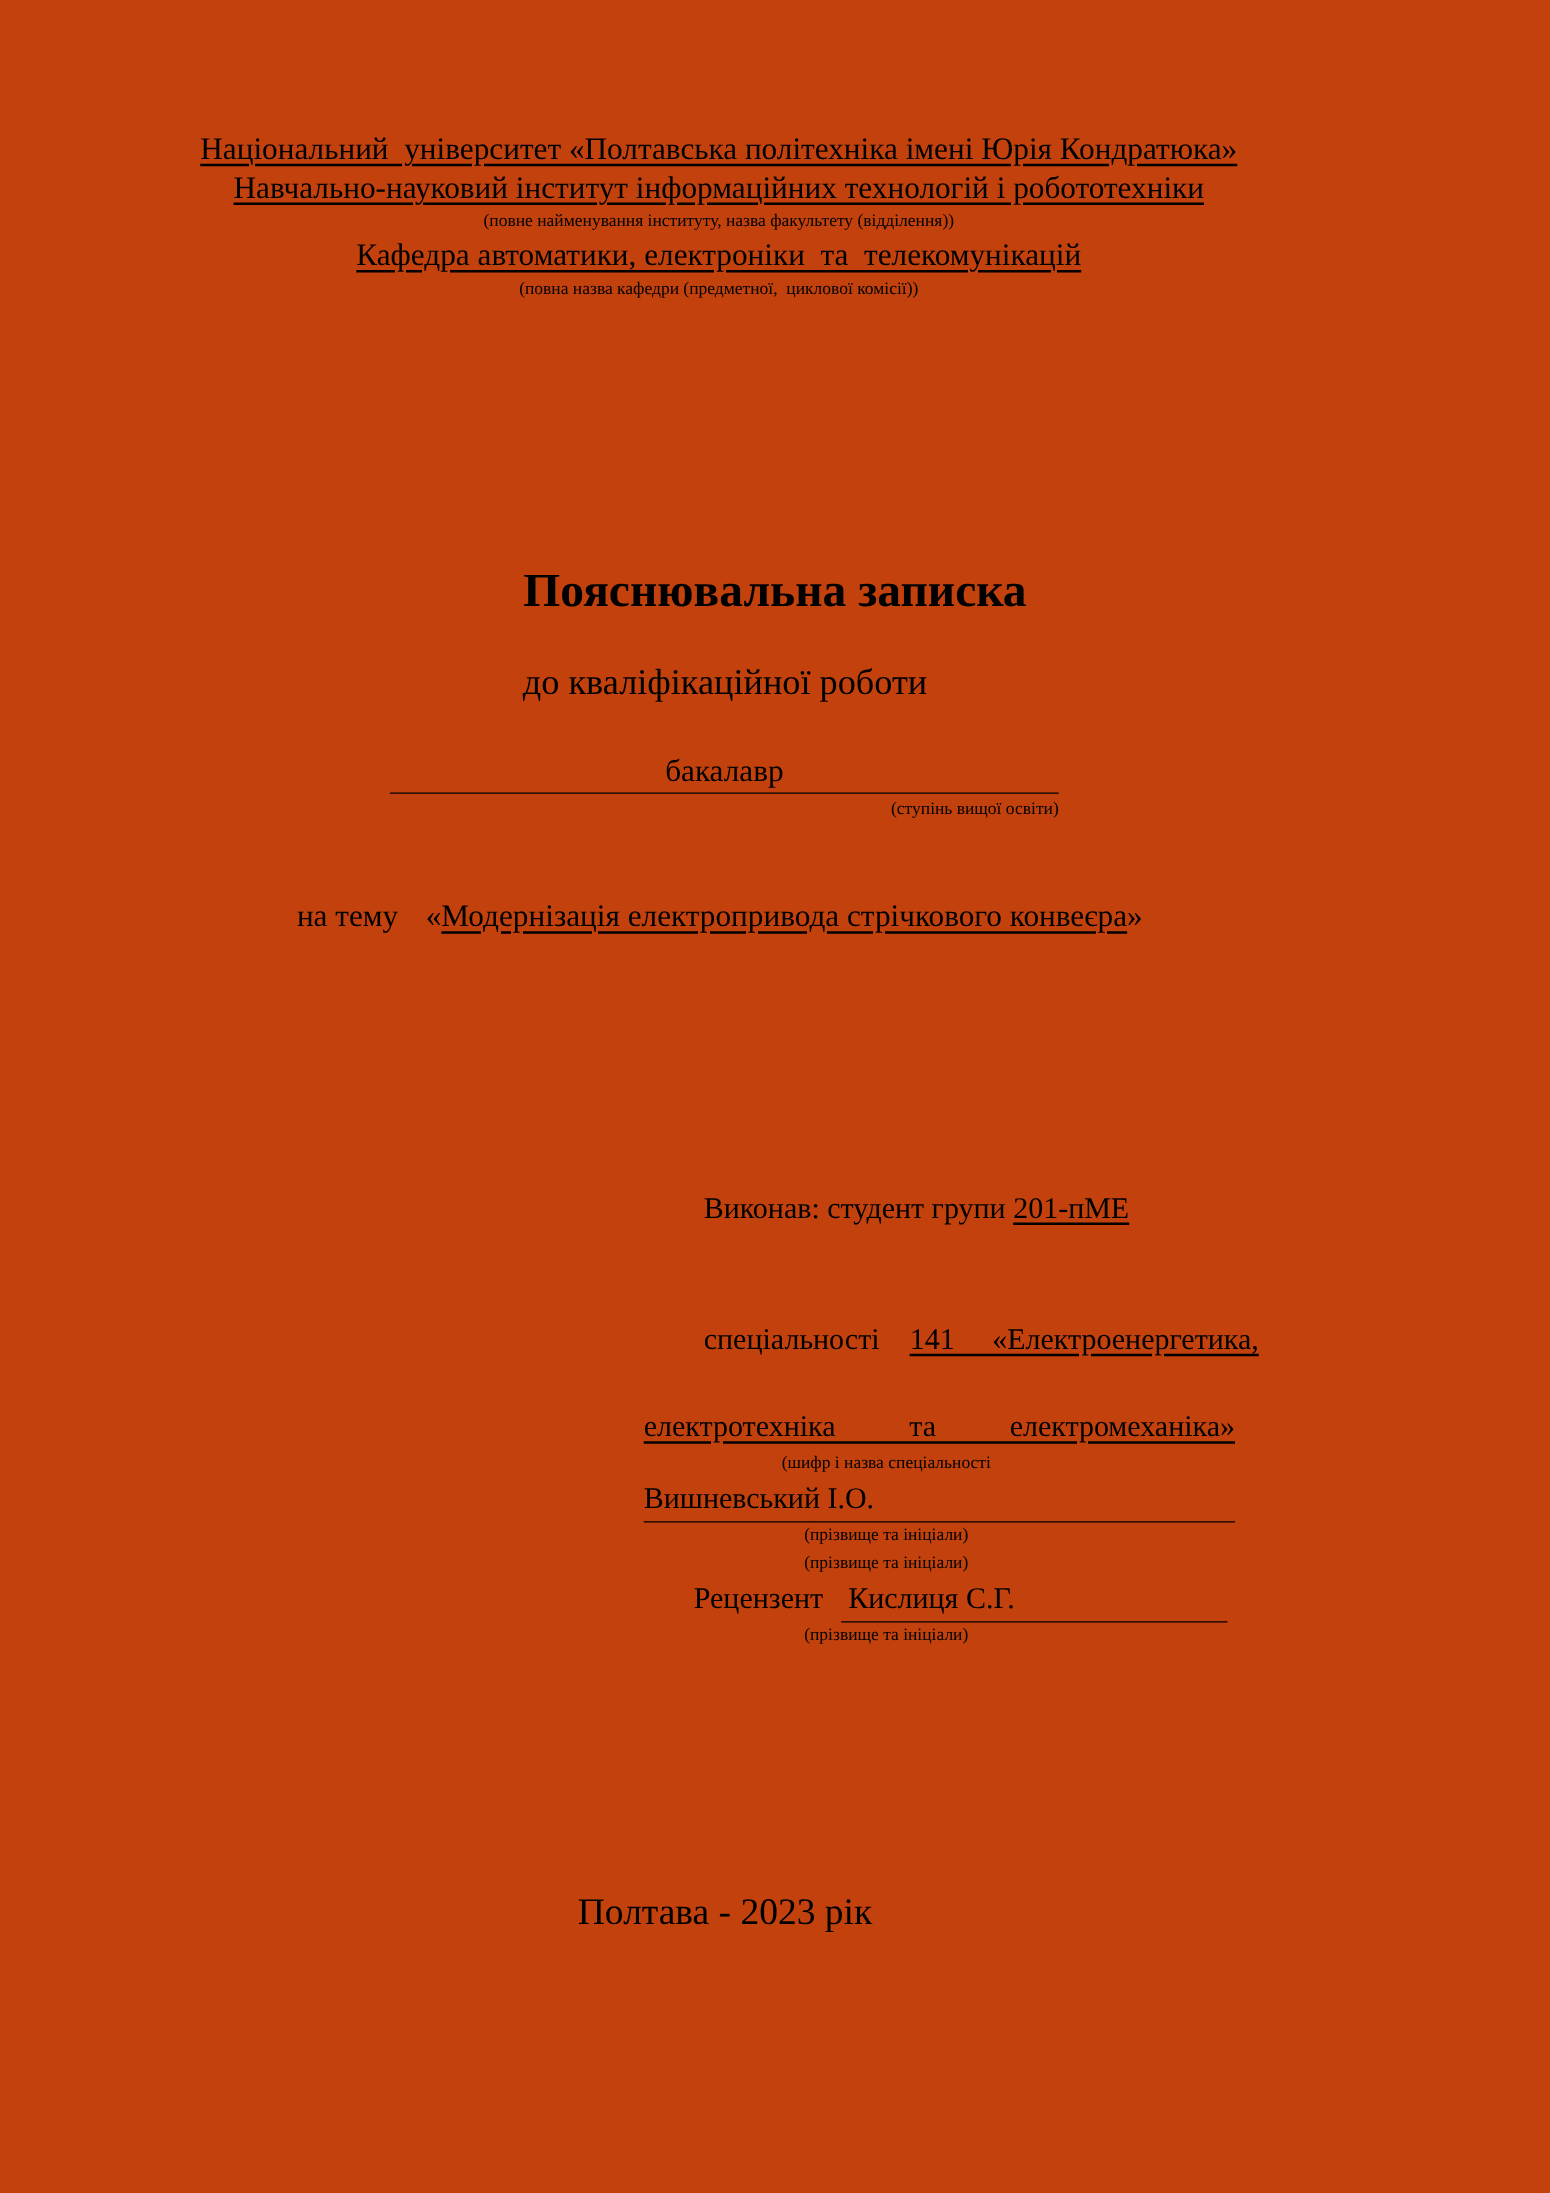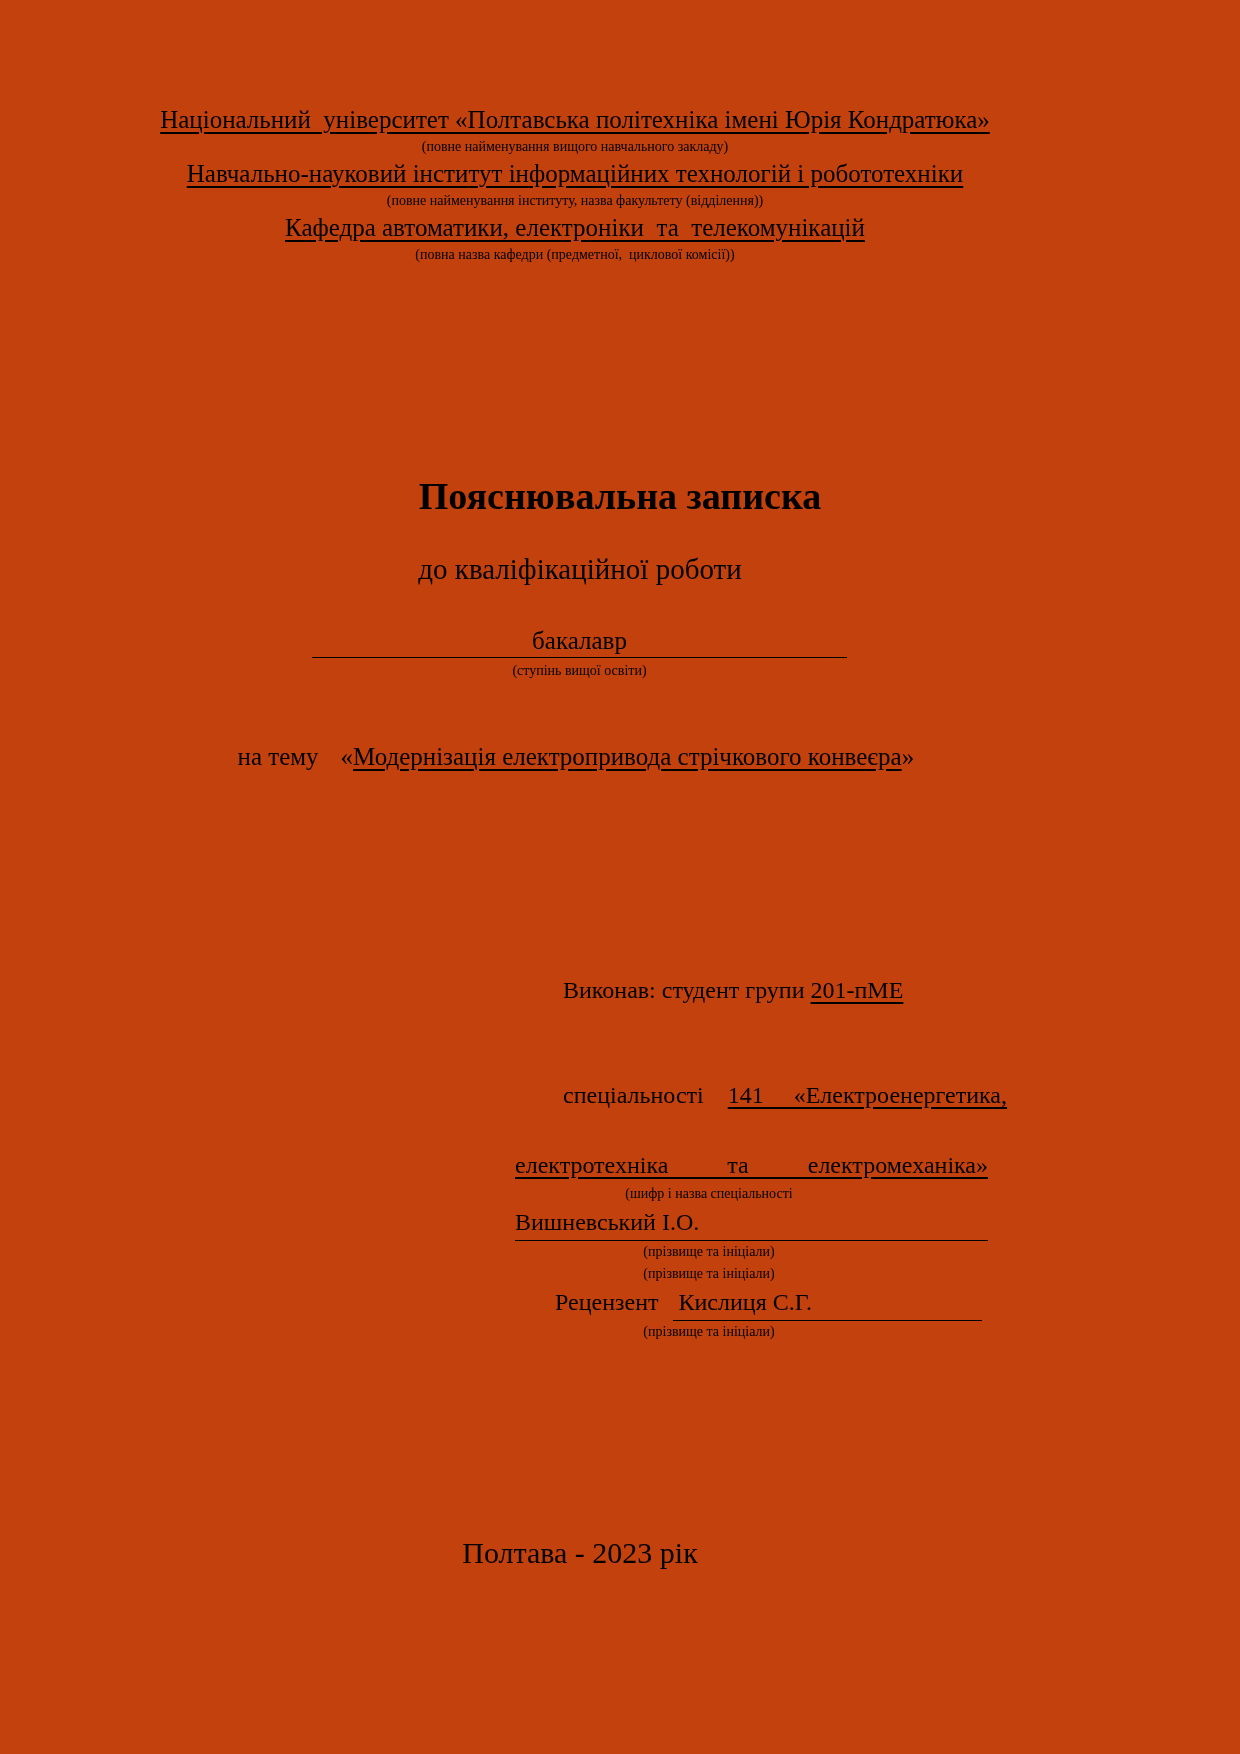--- a/index.html
+++ b/index.html
@@ -45,21 +45,21 @@
     width: 535px;
     border-bottom: 1.5px solid #000;
     text-align: center;
     font-size: 25px;
     line-height: 31px;
     padding-bottom: 1px;
   }
   .degree-note {
     margin-left: 312px;
     width: 535px;
-    text-align: center;
+    text-align: right;
     font-size: 14px;
     line-height: 21px;
     margin-top: 2px;
   }
   .topic-line {
     margin-top: 26px;
     margin-left: 200px;
     font-size: 25px;
     line-height: 33px;
     white-space: pre;
@@ -107,21 +107,20 @@
     line-height: 32px;
   }
 </style>
 </head>
 <body>
 
 <div class="page">
 
   <header class="head">
     <div class="h-line u">Національний  університет «Полтавська політехніка імені Юрія Кондратюка»</div>
-    <div class="h-note">(повне найменування вищого навчального закладу)</div>
     <div class="h-line u">Навчально-науковий інститут інформаційних технологій і робототехніки</div>
     <div class="h-note">(повне найменування інституту, назва факультету (відділення))</div>
     <div class="h-line u">Кафедра автоматики, електроніки  та  телекомунікацій</div>
     <div class="h-note">(повна назва кафедри (предметної,  циклової комісії))</div>
   </header>
 
   <main>
     <h1 class="title">Пояснювальна записка</h1>
 
     <div class="subtitle">до кваліфікаційної роботи</div>

